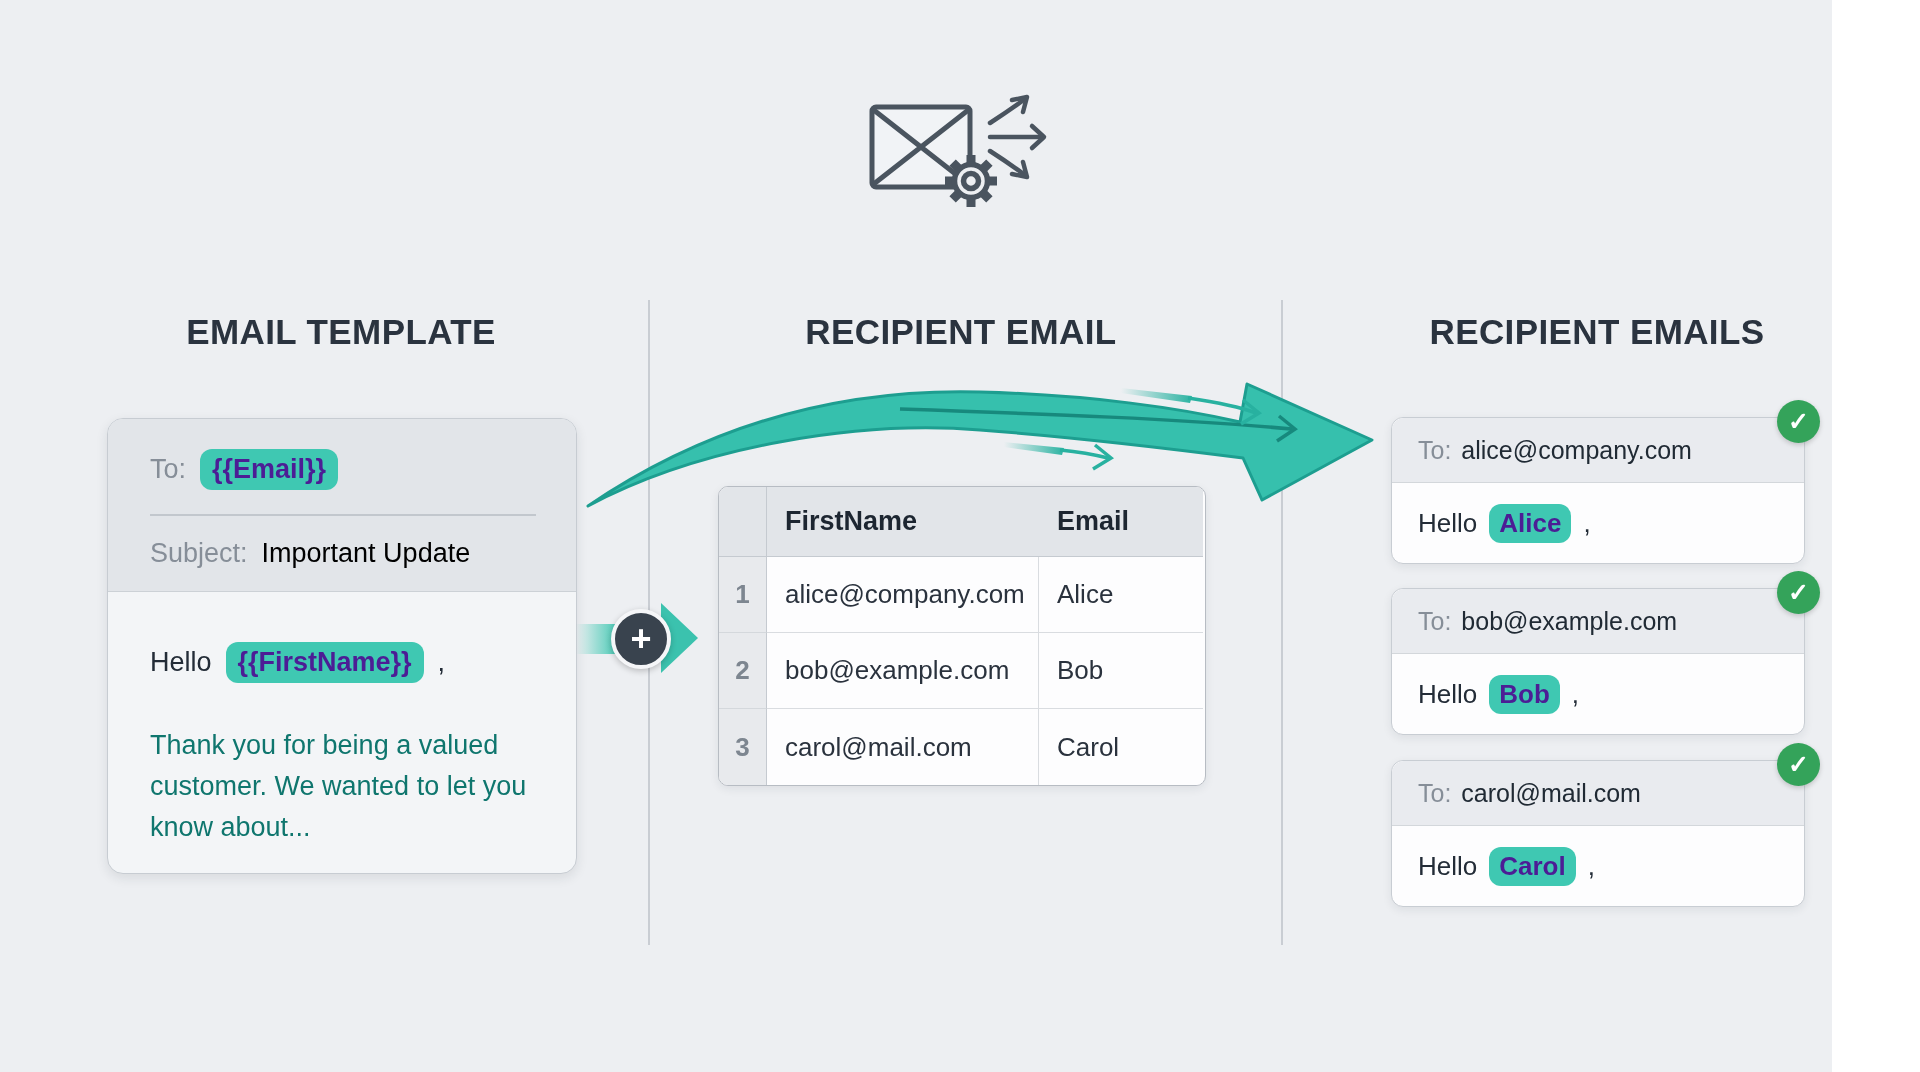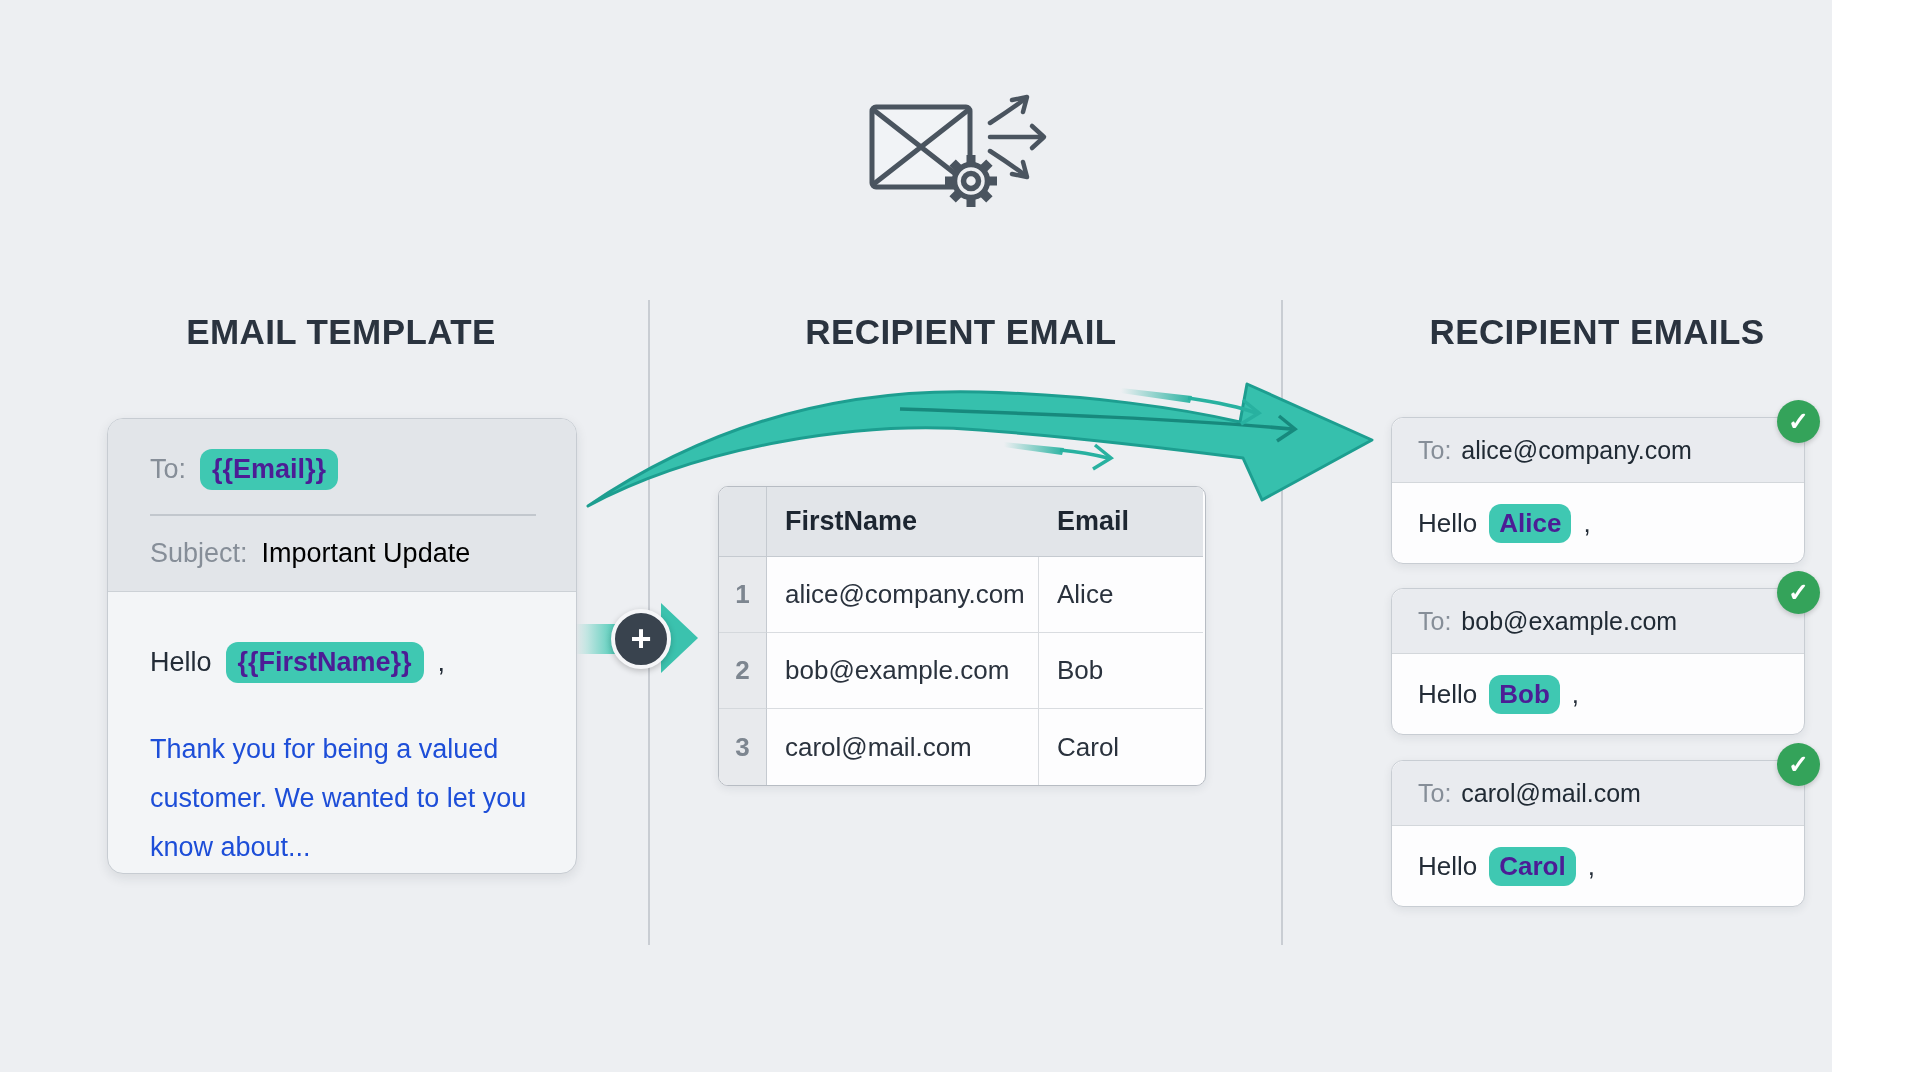--- a/index.html
+++ b/index.html
@@ -36,21 +36,21 @@
   .tpl-row { display:flex; align-items:center; gap:14px; font-size:27px; }
   .lbl { color:#868e98; }
   .valtext { color:#000000; }
   .chip {
     background:#3fc8b2; color:#4c1d95; font-weight:700;
     border-radius:12px; padding:5px 12px; font-size:27px;
   }
   .tpl-divider { border:none; border-top:2px solid #c2c7cd; margin:24px 0 22px 0; }
   .tpl-body { padding:50px 40px 0 42px; font-size:27px; }
   .greeting { display:flex; align-items:center; gap:14px; margin-bottom:42px; }
-  .para { margin:0; width:388px; line-height:49px; color:#1d4ed8; }
+  .para { margin:0; width:388px; line-height:41px; color:#0f766e; }
 
   
   .rtable {
     position:absolute; left:718px; top:486px; width:486px; z-index:2;
     display:grid; grid-template-columns:48px 272px 164px;
     border:1.5px solid #b7bcc3; border-radius:10px; overflow:hidden;
     box-shadow:0 3px 10px rgba(30,40,50,.08); background:#fdfdfe;
   }
   .cell { display:flex; align-items:center; box-sizing:border-box; }
   .th {

